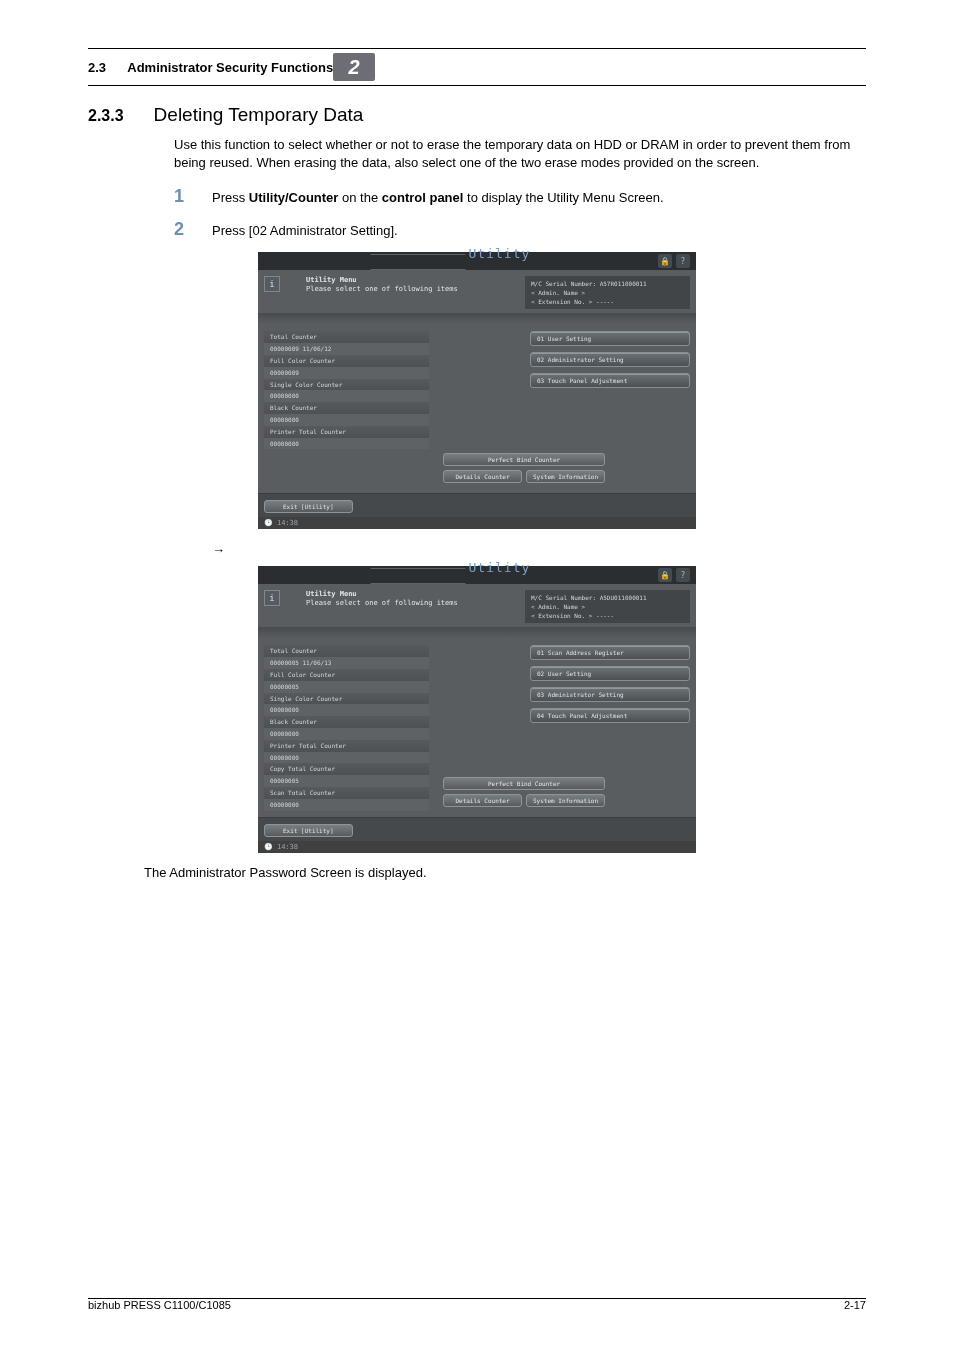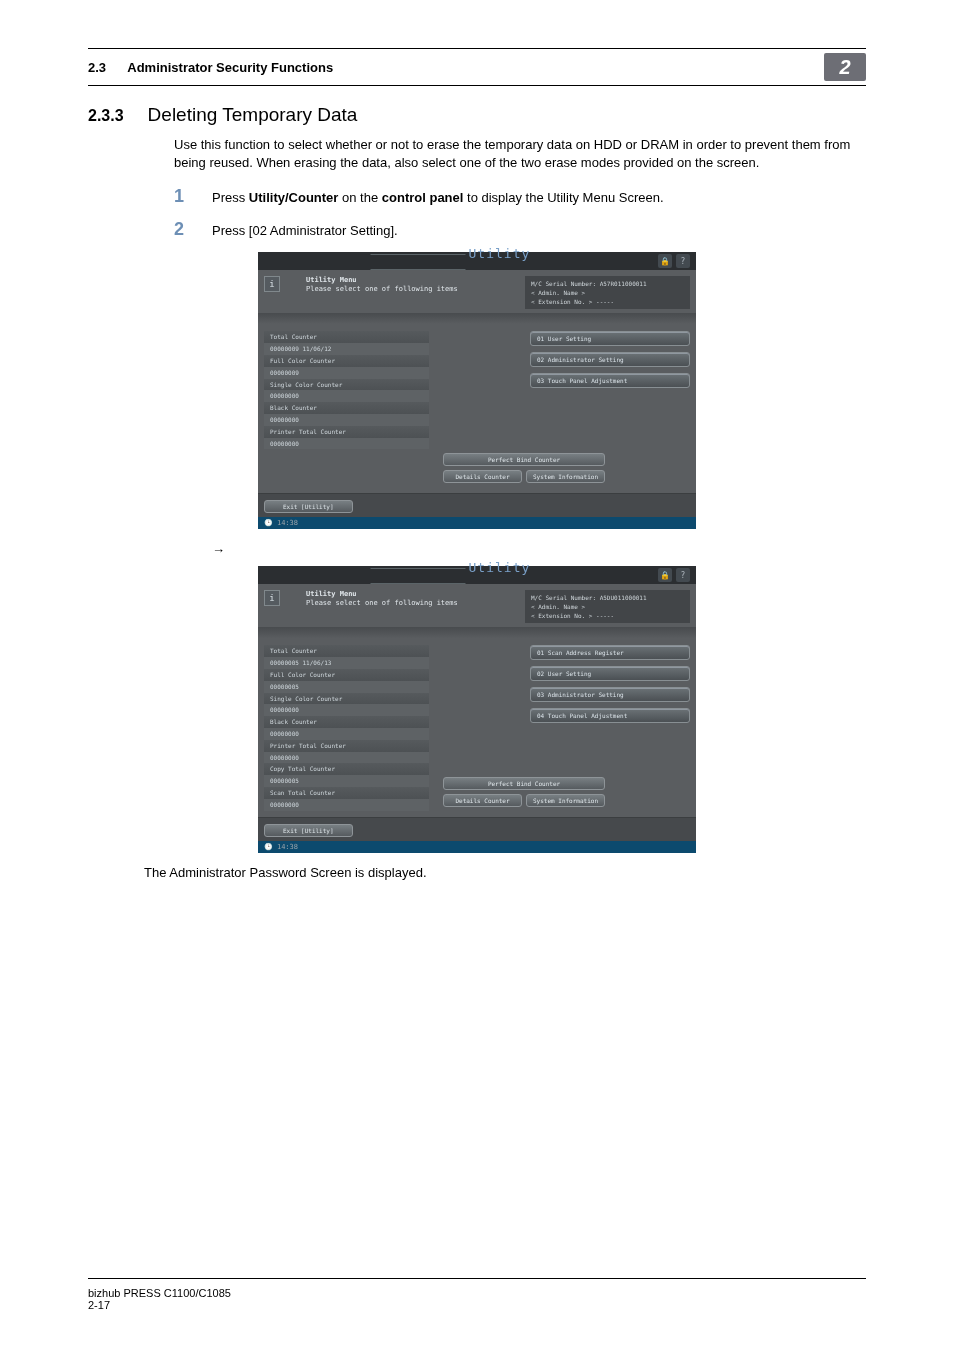--- a/index.html
+++ b/index.html
@@ -11,21 +11,21 @@
       position: relative;
       color: #000;
     }
     .page {
       padding: 48px 88px 40px 88px;
       height: 100%;
       position: relative;
     }
     .header-row {
       display: flex;
-      justify-content: space-between;
+      justify-content: flex-start;
       align-items: center;
       border-top: 1px solid #000;
       border-bottom: 1px solid #000;
       padding: 4px 0;
       margin-bottom: 18px;
     }
     .header-left {
       font-size: 13px;
       font-weight: bold;
     }
@@ -38,21 +38,21 @@
       align-items: center;
       justify-content: center;
       color: #fff;
       font-size: 20px;
       font-weight: bold;
       font-style: italic;
       border-radius: 2px;
     }
     .heading-row {
       display: flex;
-      gap: 24px;
+      gap: 30px;
       align-items: baseline;
       margin-bottom: 10px;
     }
     .heading-num {
       font-size: 16px;
       font-weight: bold;
     }
     .heading-title {
       font-size: 19px;
       font-weight: normal;
@@ -230,21 +230,21 @@
     .exit-btn {
       background: linear-gradient(#787f83,#565b5f);
       border: 1px solid #8e9498;
       border-radius: 3px;
       padding: 2px 18px;
       font-size: 6px;
       color: #dce3e7;
       cursor: pointer;
     }
     .scr-statusbar {
-      background: #0c4a6e;
+      background: #404040;
       padding: 2px 6px;
       font-size: 7px;
       color: #9ba4aa;
     }
     .arrow-row {
       display: flex;
       gap: 10px;
       align-items: baseline;
       margin-left: 124px;
       font-size: 13px;
@@ -255,24 +255,23 @@
       margin-left: 56px;
       font-size: 13px;
       margin-top: 10px;
     }
     .footer {
       position: absolute;
       left: 88px; right: 88px; bottom: 40px;
       border-top: 1px solid #000;
       display: flex;
       justify-content: space-between;
-      padding-top: 8px;
+      padding-top: 0;
       font-size: 11px;
       color: #000;
-      flex-direction: column;
     }
   </style>
 </head>
 <body>
 
 <div class="page">
   <div class="header-row">
     <div class="header-left">
       <span class="section-number">2.3</span>
       &nbsp;&nbsp;&nbsp;&nbsp;

